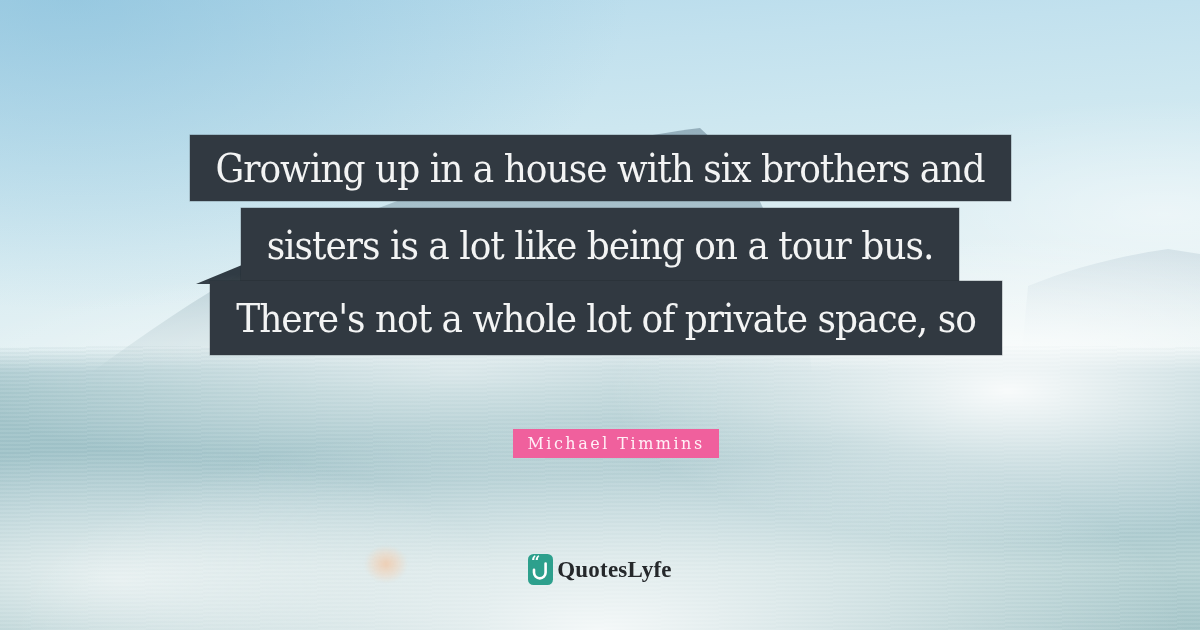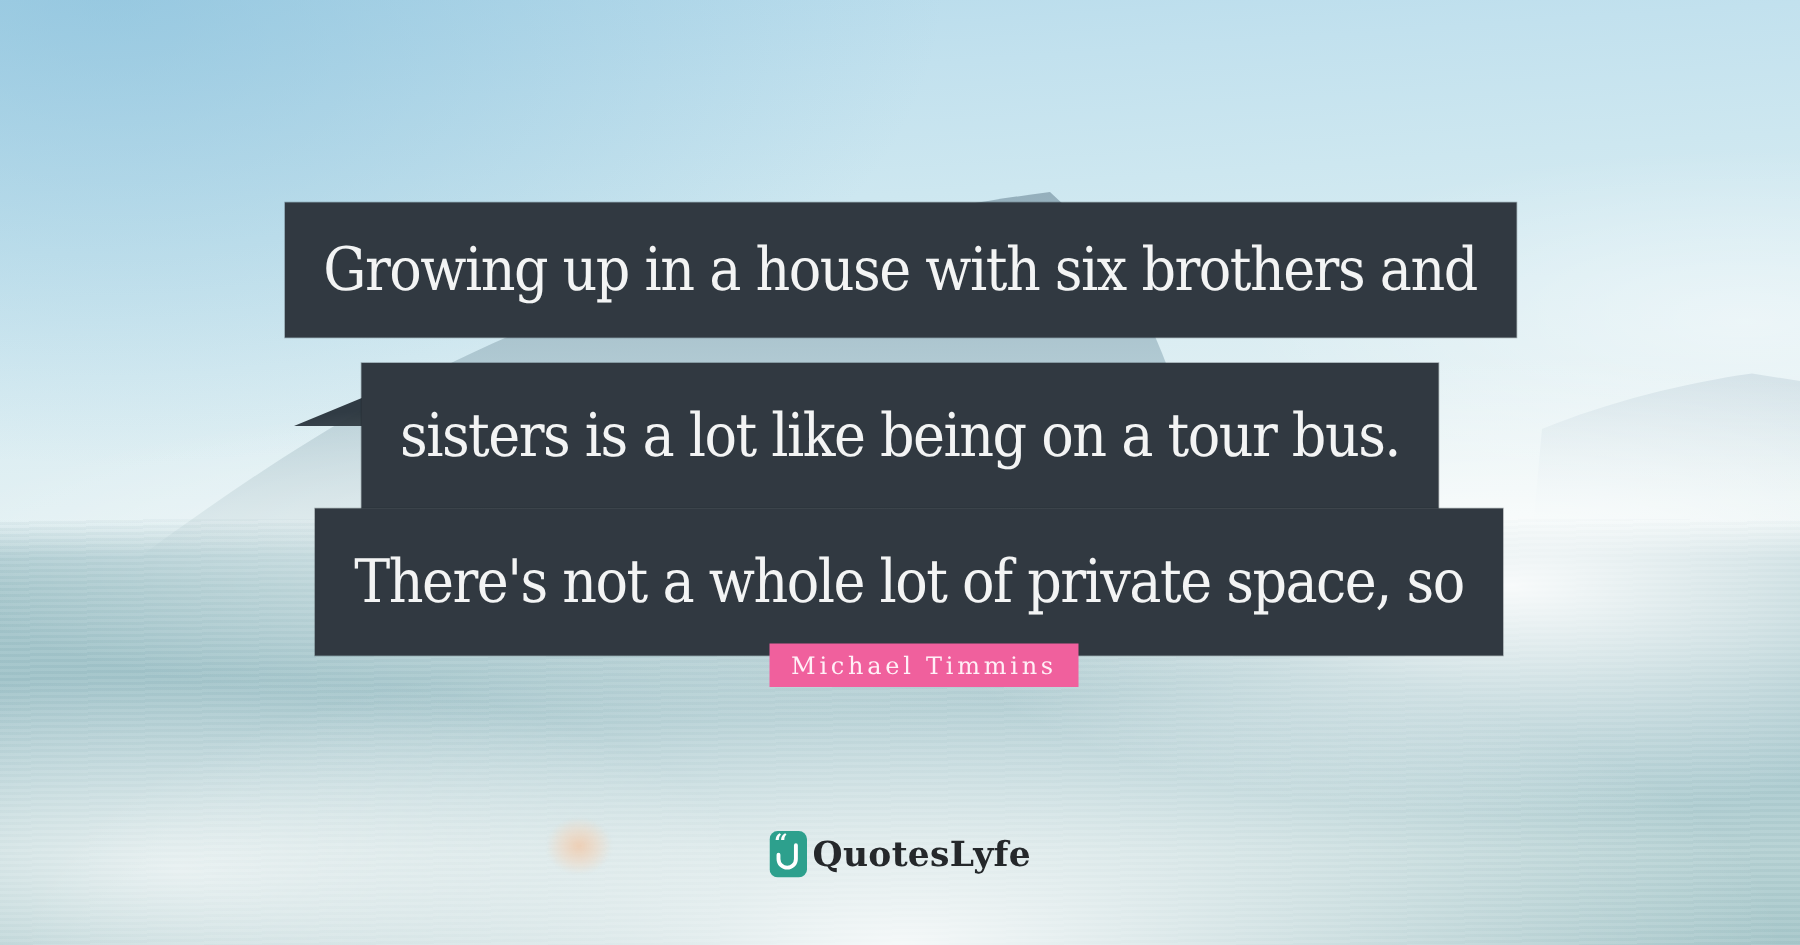--- a/index.html
+++ b/index.html
@@ -49,26 +49,26 @@
   }
 
   
   .quote-stack {
     position: absolute; left: 0; top: 135px; width: 1200px;
     display: flex; flex-direction: column; align-items: center;
   }
   .strip {
     flex: 0 0 auto;
     display: flex; align-items: center;
-    padding: 12px 26px;
+    padding: 0 26px;
     background: var(--strip-bg, #313941);
     box-shadow: 0 0 0 0.5px rgba(20,26,31,0.35);
   }
   .strip-1 { height: 66px; }
-  .strip-2 { height: 73px; margin-top: 17px; text-align: center; }
+  .strip-2 { height: 73px; margin-top: 7px; text-align: center; }
   .strip-3 { height: 74px; margin-top: 0px; margin-left: 12px; }
   .strip-4 { height: 70px; margin-top: 1px; }
   .strip .qtext {
     white-space: nowrap;
     font-size: 40px;
     font-stretch: 87.5%;
     letter-spacing: -1px;
     color: var(--quote-text, #f3f4f4);
   }
 
@@ -87,20 +87,21 @@
   
   .logo-row {
     position: absolute; left: 0; top: 554px; width: 1200px;
     display: flex; justify-content: center; align-items: center; gap: 4px;
   }
   .logo-icon { display: block; }
   .logo-text {
     font-size: 23px; font-weight: bold;
     color: var(--logo-text-color, #25282b);
     letter-spacing: 0.2px;
+    font-family: Liberation Serif, serif;
   }
 </style>
 </head>
 <body>
 
 <div class="canvas">
 
   <svg class="bg-svg" width="1200" height="630" viewBox="0 0 1200 630" aria-hidden="true">
     <defs>
       <linearGradient id="slopeGrad" x1="0" y1="0" x2="0" y2="1">

